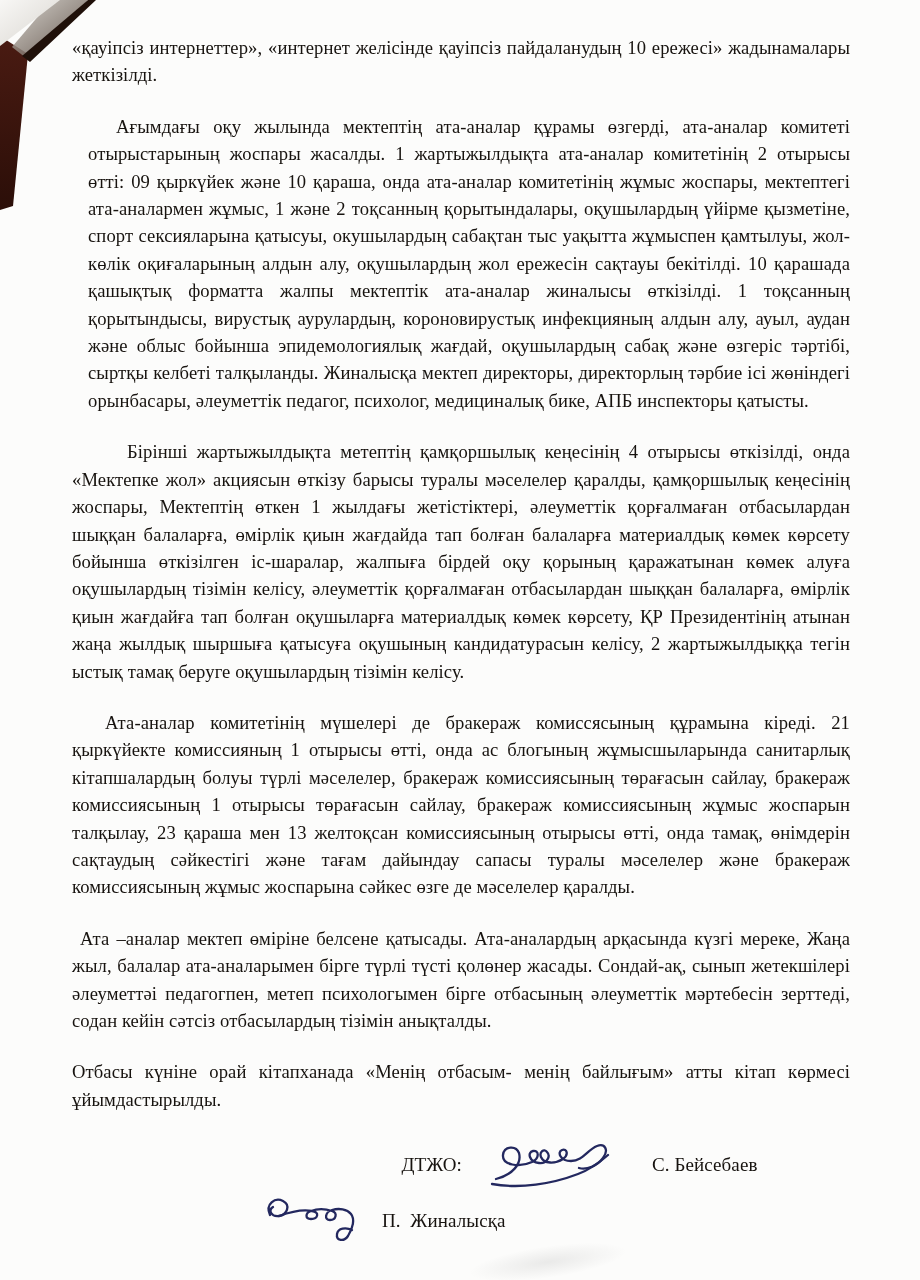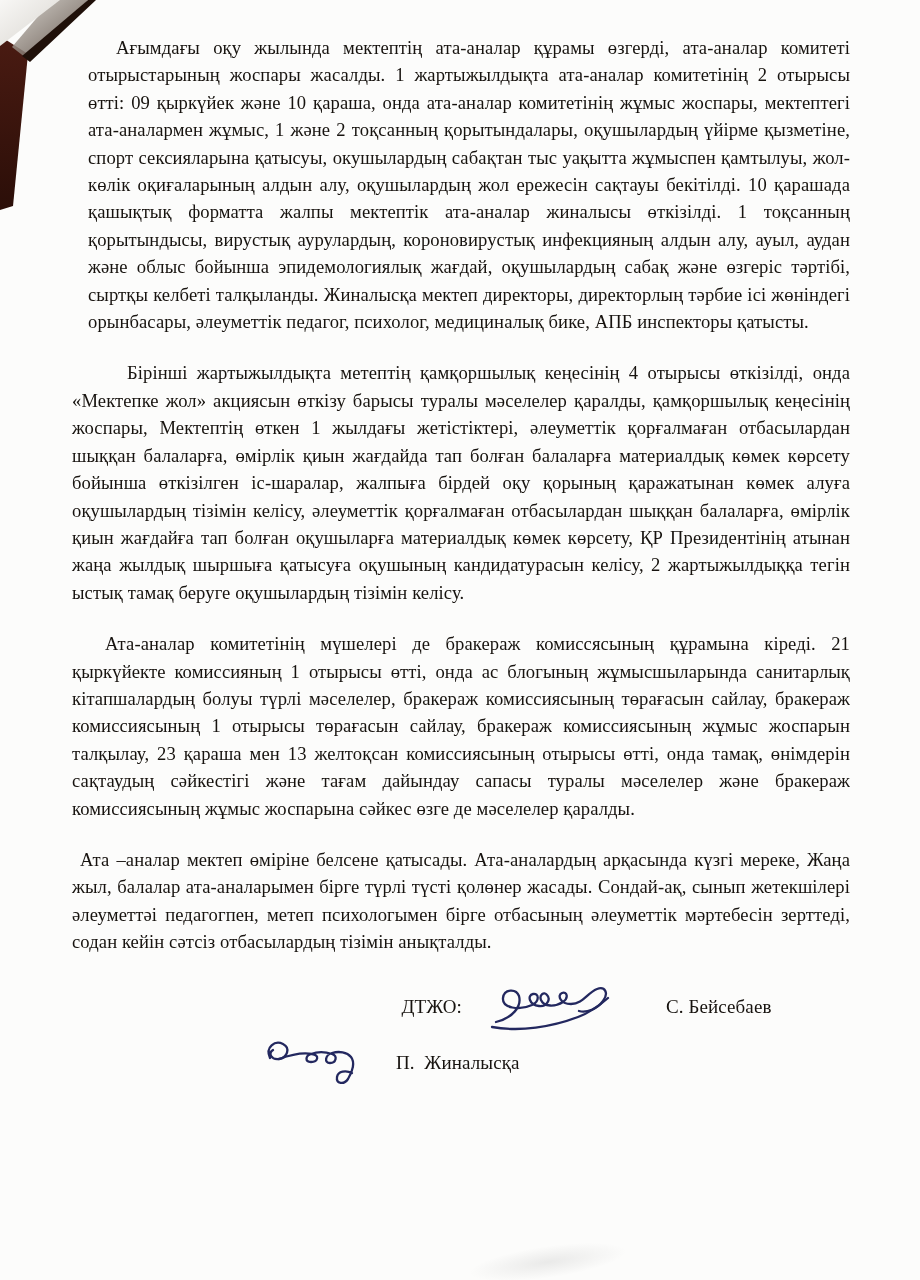--- a/index.html
+++ b/index.html
@@ -33,21 +33,21 @@
   .ind-8  { text-indent: 8px; }
 
   .sig-block { margin-top: 22px; }
   .sig-row { display: flex; align-items: center; margin-left: 180px; }
   .sig-row.row1 { margin-bottom: 2px; gap: 16px; }
   .sig-label { font-size: 19px; white-space: nowrap; }
   .row1 .sig-label { width: 210px; text-align: right; }
   .row2 .sig-label { width: 245px; text-align: right; }
   .sig-ink { display: block; margin: 0 8px; }
   .sig-ink path { fill: none; stroke: #23285f; stroke-width: 2.3; stroke-linecap: round; stroke-linejoin: round; }
-  .sig-name { font-size: 19px; margin-left: 24px; white-space: pre; }
+  .sig-name { font-size: 19px; margin-left: 10px; white-space: pre; }
 
   .smudge {
     position: absolute;
     left: 468px; top: 1246px;
     width: 160px; height: 32px;
     background: radial-gradient(ellipse at center, rgba(70,70,70,0.10), rgba(70,70,70,0.0) 70%);
     transform: rotate(-8deg);
   }
 </style>
 </head>
@@ -70,24 +70,26 @@
         <stop offset="1" stop-color="#d8d5cf"></stop>
       </linearGradient>
     </defs>
     <polygon points="0,36 28,54 13,206 0,210" fill="url(#maroonGrad)"></polygon>
     <polygon points="52,0 88,0 26,58 12,47" fill="url(#bandGrad)" opacity="0.85"></polygon>
     <polygon points="88,0 96,0 30,62 22,56" fill="#1f1009"></polygon>
     <polygon points="0,0 60,0 0,46" fill="url(#foldGrad)"></polygon>
   </svg>
 
   <div class="body-text">
+    <p class="para ind-0">«қауіпсіз интернеттер», «интернет желісінде қауіпсіз пайдаланудың 10 ережесі» жадынамалары жеткізілді.</p>
     <p class="para ind-28">Ағымдағы оқу жылында мектептің ата-аналар құрамы өзгерді, ата-аналар комитеті отырыстарының жоспары жасалды. 1 жартыжылдықта ата-аналар комитетінің 2 отырысы өтті: 09 қыркүйек және 10 қараша, онда ата-аналар комитетінің жұмыс жоспары, мектептегі ата-аналармен жұмыс, 1 және 2 тоқсанның қорытындалары, оқушылардың үйірме қызметіне, спорт сексияларына қатысуы, окушылардың сабақтан тыс уақытта жұмыспен қамтылуы, жол-көлік оқиғаларының алдын алу, оқушылардың жол ережесін сақтауы бекітілді. 10 қарашада қашықтық форматта жалпы мектептік ата-аналар жиналысы өткізілді. 1 тоқсанның қорытындысы, вирустық аурулардың, короновирустық инфекцияның алдын алу, ауыл, аудан және облыс бойынша эпидемологиялық жағдай, оқушылардың сабақ және өзгеріс тәртібі, сыртқы келбеті талқыланды. Жиналысқа мектеп директоры, директорлың тәрбие ісі жөніндегі орынбасары, әлеуметтік педагог, психолог, медициналық бике, АПБ инспекторы қатысты.</p>
     <p class="para ind-55">Бірінші жартыжылдықта метептің қамқоршылық кеңесінің 4 отырысы өткізілді, онда «Мектепке жол» акциясын өткізу барысы туралы мәселелер қаралды, қамқоршылық кеңесінің жоспары, Мектептің өткен 1 жылдағы жетістіктері, әлеуметтік қорғалмаған отбасылардан шыққан балаларға, өмірлік қиын жағдайда тап болған балаларға материалдық көмек көрсету бойынша өткізілген іс-шаралар, жалпыға бірдей оқу қорының қаражатынан көмек алуға оқушылардың тізімін келісу, әлеуметтік қорғалмаған отбасылардан шыққан балаларға, өмірлік қиын жағдайға тап болған оқушыларға материалдық көмек көрсету, ҚР Президентінің атынан жаңа жылдық шыршыға қатысуға оқушының кандидатурасын келісу, 2 жартыжылдыққа тегін ыстық тамақ беруге оқушылардың тізімін келісу.</p>
     <p class="para ind-33">Ата-аналар комитетінің мүшелері де бракераж комиссясының құрамына кіреді. 21 қыркүйекте комиссияның 1 отырысы өтті, онда ас блогының жұмысшыларында санитарлық кітапшалардың болуы түрлі мәселелер, бракераж комиссиясының төрағасын сайлау, бракераж комиссиясының 1 отырысы төрағасын сайлау, бракераж комиссиясының жұмыс жоспарын талқылау, 23 қараша мен 13 желтоқсан комиссиясының отырысы өтті, онда тамақ, өнімдерін сақтаудың сәйкестігі және тағам дайындау сапасы туралы мәселелер және бракераж комиссиясының жұмыс жоспарына сәйкес өзге де мәселелер қаралды.</p>
     <p class="para ind-8">Ата –аналар мектеп өміріне белсене қатысады. Ата-аналардың арқасында күзгі мереке, Жаңа жыл, балалар ата-аналарымен бірге түрлі түсті қолөнер жасады. Сондай-ақ, сынып жетекшілері әлеуметтәі педагогпен, метеп психологымен бірге отбасының әлеуметтік мәртебесін зерттеді, содан кейін сәтсіз отбасылардың тізімін анықталды.</p>
+    <p class="para ind-0">Отбасы күніне орай кітапханада «Менің отбасым-  менің байлығым» атты кітап көрмесі ұйымдастырылды.</p>
 
     <div class="sig-block">
       <div class="sig-row row1">
         <span class="sig-label">ДТЖО:</span>
         <svg class="sig-ink" width="132" height="54" viewBox="0 0 132 54" aria-hidden="true">
           <path d="M10 42 C 26 38, 36 27, 33 16 C 30 8, 18 9, 17 18 C 16 28, 33 31, 46 25 C 54 21, 53 13, 47 14 C 41 15, 43 25, 53 26 C 61 27, 65 19, 61 15 C 58 11, 53 15, 55 20 C 58 27, 69 27, 77 22 C 83 18, 81 11, 76 13 C 71 15, 74 24, 85 24 C 97 24, 101 13, 111 9 C 119 6, 123 13, 117 21 C 111 29, 101 33, 93 31"></path>
           <path d="M6 47 C 34 52, 66 47, 92 37 C 103 33, 113 26, 122 18"></path>
         </svg>
         <span class="sig-name">С. Бейсебаев</span>
       </div>

